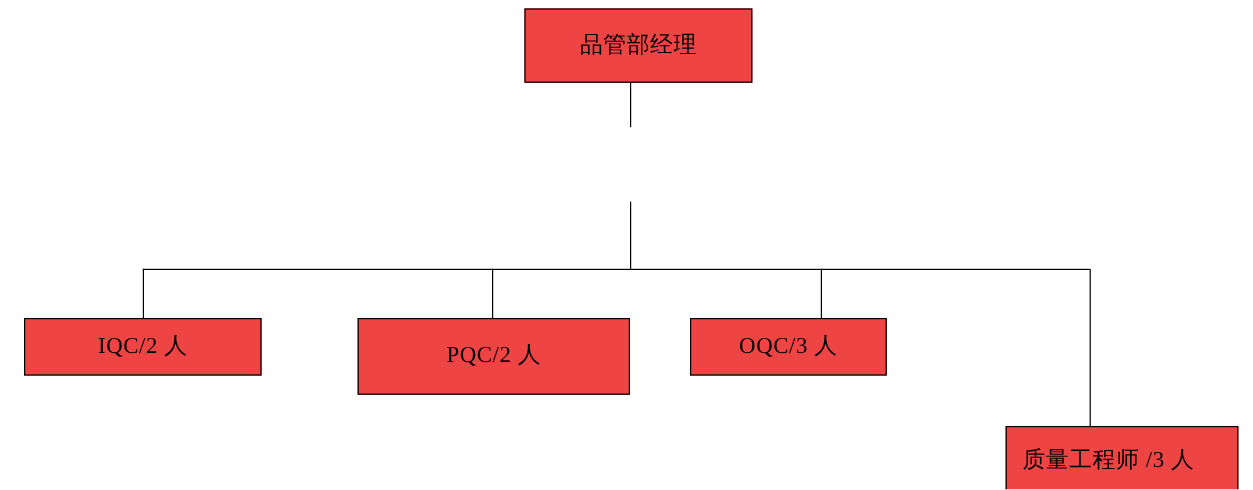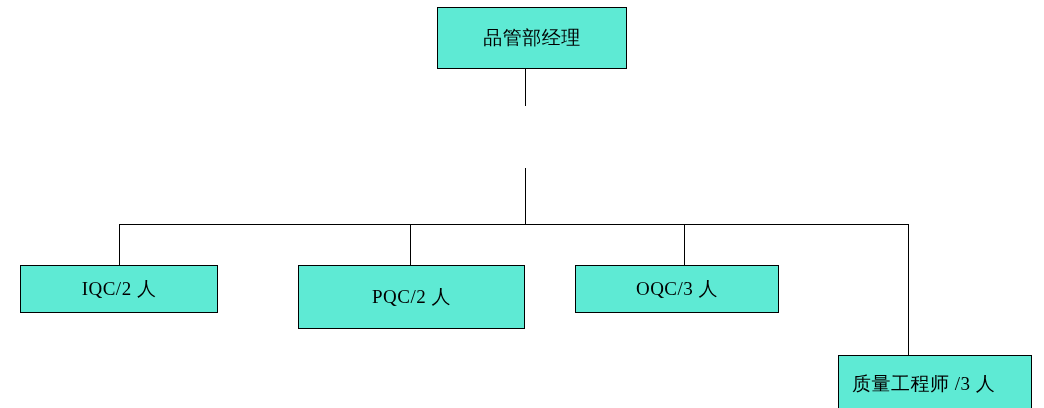--- a/index.html
+++ b/index.html
@@ -17,21 +17,21 @@
     width: 1044px;
     height: 408px;
     background: #ffffff;
     overflow: hidden;
   }
   
   .node {
     position: absolute;
     box-sizing: border-box;
     border: 1.3px solid #000000;
-    background: #5eead4;
+    background: #ef4444;
     display: flex;
     align-items: center;
     justify-content: center;
     font-size: 19px;
     line-height: 1.2;
     white-space: nowrap;
     letter-spacing: 0.5px;
   }
   .node.align-left {
     justify-content: flex-start;
@@ -67,21 +67,21 @@
 
 
   <div class="node" style="left:20px; top:265px; width:198px; height:48px;">
     <span class="label">IQC/2 人</span>
   </div>
 
   <div class="node" style="left:298px; top:265px; width:227px; height:64px;">
     <span class="label">PQC/2 人</span>
   </div>
 
-  <div class="node" style="left:575px; top:265px; width:204px; height:48px;">
+  <div class="node" style="left:575px; top:265px; width:164px; height:48px;">
     <span class="label">OQC/3 人</span>
   </div>
 
   <div class="node align-left" style="left:838px; top:355px; width:194px; height:58px;">
     <span class="label">质量工程师 /3 人</span>
   </div>
 
 </div>
 
 </body></html>

